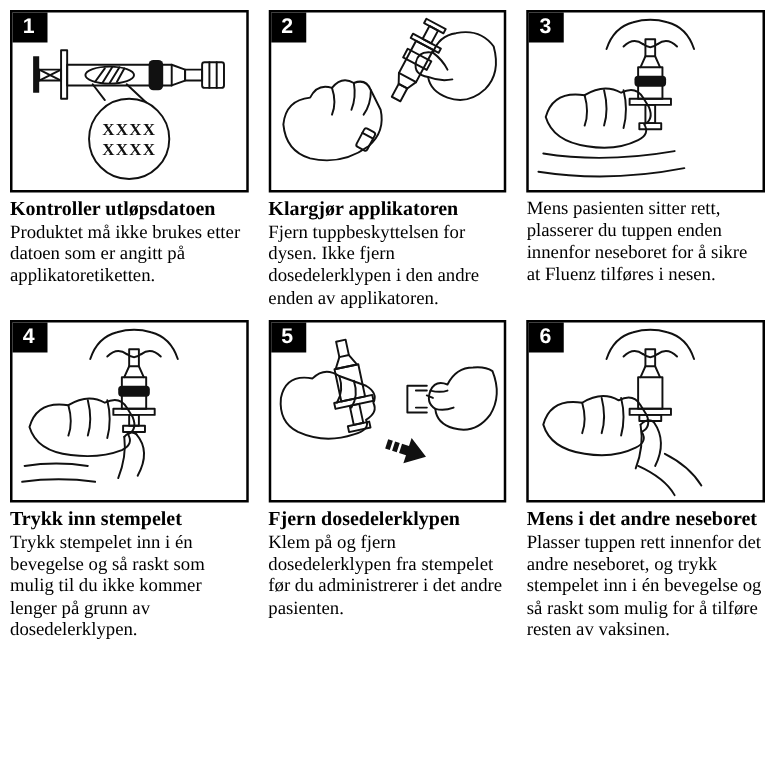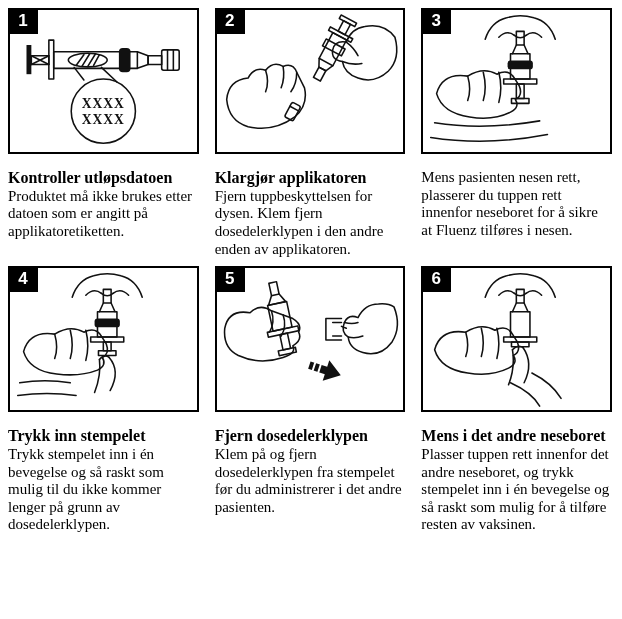--- a/index.html
+++ b/index.html
@@ -15,21 +15,21 @@
   .panel {
     position:relative; border:2px solid #000; height:146px;
     box-sizing:border-box; background:#fff; overflow:hidden;
   }
   .badge {
     position:absolute; top:-2px; left:-2px; width:30px; height:26px;
     background:#000; color:#fff;
     font-family:"Liberation Sans", sans-serif; font-weight:bold; font-size:17px;
     display:flex; align-items:center; justify-content:center; z-index:2;
   }
-  .txt { padding-top:15px; font-size:15px; line-height:1.17; }
+  .txt { padding-top:5px; font-size:15px; line-height:1.17; }
   .txt h3 { margin:0 0 1px 0; font-size:16px; line-height:1.12; font-weight:bold; }
   .txt p { margin:0; }
   .b { font-weight:normal; }
   .ill { width:100%; height:100%; display:block; }
   .ill path, .ill rect, .ill line, .ill circle, .ill ellipse, .ill polygon {
     stroke:#111; fill:none; stroke-width:1.6; stroke-linecap:round; stroke-linejoin:round;
   }
   .ill .fill { fill:#111; stroke:none; }
   .ill text { fill:#111; stroke:none; font-family:"Liberation Serif", serif; font-weight:bold; }
   .ill .wstripe { stroke:#fff; stroke-width:2; }
@@ -102,21 +102,21 @@
         <g>
           <path d="M8,92 Q10,72 30,70 Q36,58 48,62 Q56,52 66,58 Q76,54 80,64 L88,80 Q92,98 78,110 Q56,126 30,120 Q10,114 8,92 Z"></path>
           <path d="M48,62 Q52,74 48,84"></path>
           <path d="M66,58 Q68,70 64,80"></path>
           <path d="M80,64 Q80,76 74,84"></path>
         </g>
       </svg>
     </div>
     <div class="txt">
       <h3>Klargjør applikatoren</h3>
-      <p><span>Fjern tuppbeskyttelsen for dysen. Klem fjern dosedelerklypen i den andre enden av applikatoren.</span></p>
+      <p><span>Fjern tuppbeskyttelsen for dysen. Ikke fjern dosedelerklypen i den andre enden av applikatoren.</span></p>
     </div>
   </div>
 
   <div class="step">
     <div class="panel">
       <div class="badge">3</div>
       <svg class="ill" viewBox="0 0 188 146">
         <g>
           <path d="M62,30 Q68,12 84,8 Q98,4 112,8 Q128,12 134,30"></path>
           <path d="M76,28 Q84,20 92,26"></path>
@@ -137,21 +137,21 @@
           <path d="M12,86 Q18,64 44,68 Q60,58 74,66 Q86,60 92,70 L97,78 Q101,88 93,92 Q98,100 88,105 Q70,114 46,110 Q18,106 12,86 Z"></path>
           <path d="M44,68 Q48,82 44,93"></path>
           <path d="M60,64 Q64,80 60,93"></path>
           <path d="M76,64 Q80,80 76,95"></path>
           <path d="M10,116 Q60,124 118,114"></path>
           <path d="M6,131 Q64,140 126,128"></path>
         </g>
       </svg>
     </div>
     <div class="txt">
-      <p><span>Mens pasienten nesen rett, plasserer du tuppen rett innenfor neseboret for å sikre at Fluenz tilføres i nesen.</span></p>
+      <p><span>Mens pasienten sitter rett, plasserer du tuppen enden innenfor neseboret for å sikre at Fluenz tilføres i nesen.</span></p>
     </div>
   </div>
 
   <div class="step">
     <div class="panel">
       <div class="badge">4</div>
       <svg class="ill" viewBox="0 0 188 146">
         <g>
           <path d="M62,30 Q68,12 84,8 Q98,4 112,8 Q128,12 134,30"></path>
           <path d="M76,28 Q84,20 92,26"></path>

